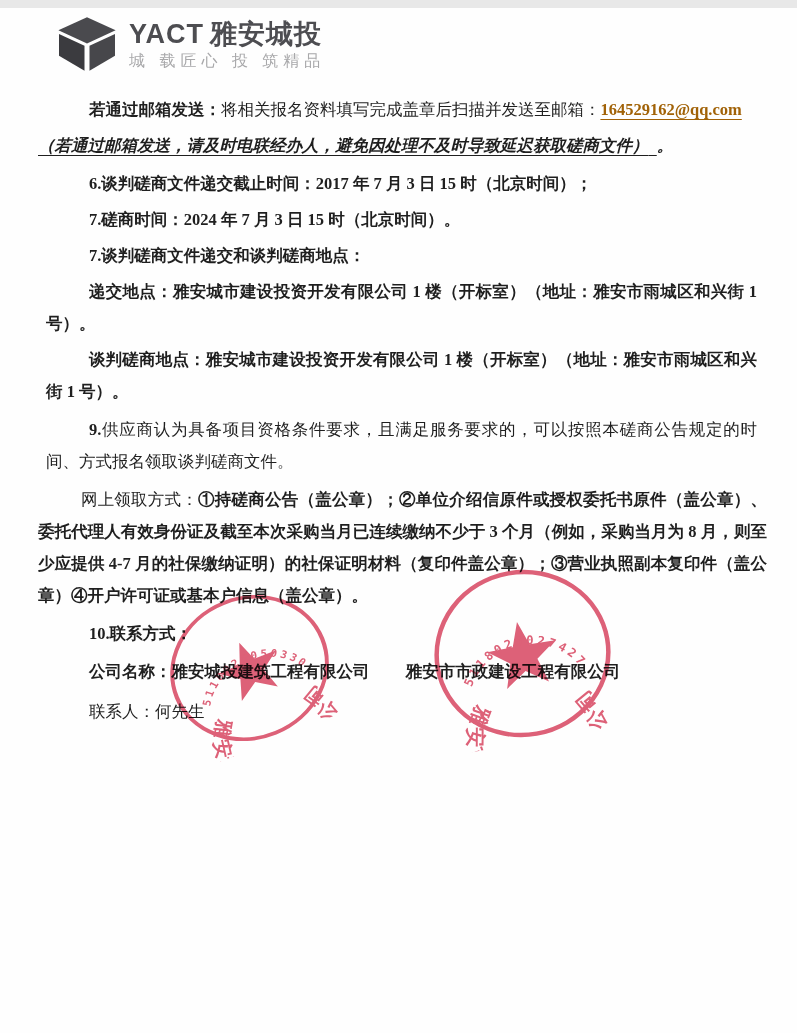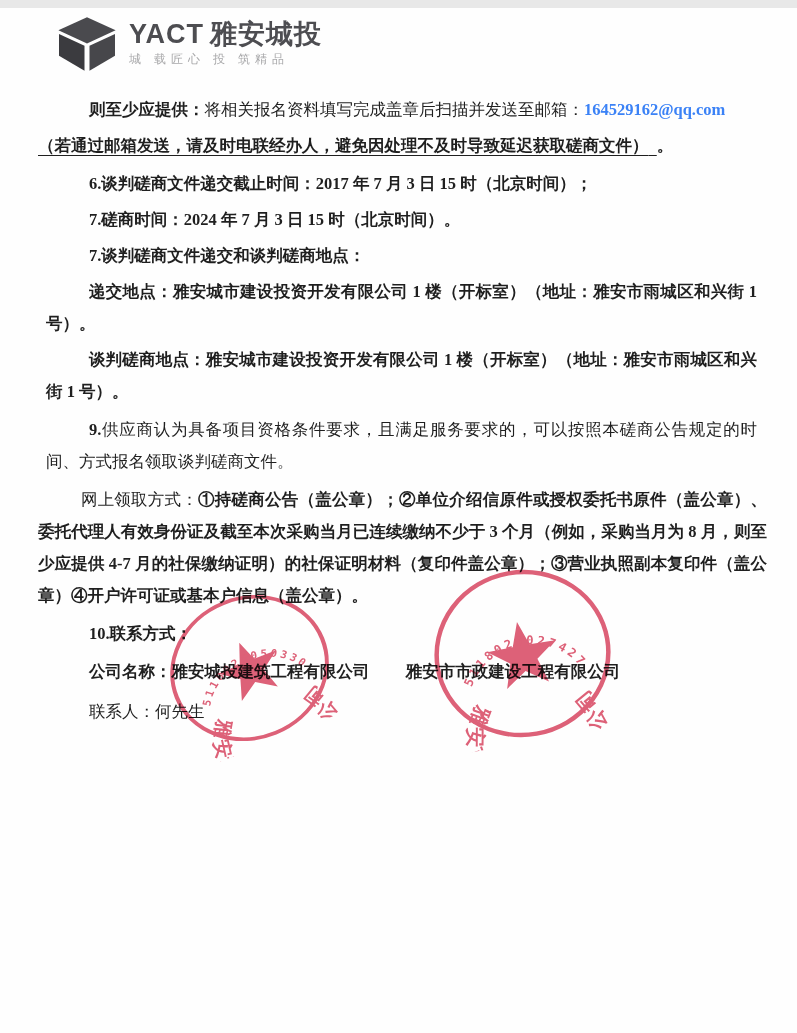--- a/index.html
+++ b/index.html
@@ -16,36 +16,36 @@
   .logo{position:absolute;left:55px;top:8px;display:flex;align-items:flex-start;gap:10px;}
   .cube{width:64px;height:56px;flex:0 0 auto;}
   .logo-text{padding-top:4px;}
   .brand{
     font-family:"Liberation Sans","DejaVu Sans",sans-serif;
     font-size:27px;font-weight:bold;color:#4d4d51;letter-spacing:1px;line-height:28px;
   }
   .brand .cn{margin-left:6px;}
   .tagline{
     margin-top:3px;
-    font-family:Liberation Serif, serif;
-    font-size:12px;color:#a8a8aa;letter-spacing:5px;
+    font-family:Liberation Sans, sans-serif;
+    font-size:16px;color:#a8a8aa;letter-spacing:5px;
   }
   
   .doc{
     position:absolute;left:46px;right:40px;top:86px;
     font-size:16.5px;line-height:32px;text-align:justify;
   }
   .doc p{margin:0 0 4px 0;}
   .indent{text-indent:2.6em;}
-  .flush{margin-left:-8px !important;}
+  .flush{margin-left:-8px !important;font-style:italic;}
   .wide{margin-left:-8px !important;margin-right:-10px !important;}
   .bold{font-weight:bold;}
   .gap-sm{margin-top:6px !important;}
   .ul{text-decoration:underline;text-underline-offset:4px;}
-  .email{color:#3b82f6;font-weight:bold;text-underline-offset:4px;cursor:pointer;}
+  .email{color:#a16207;font-weight:bold;text-decoration:underline;text-underline-offset:4px;cursor:pointer;}
   .contact p{margin-bottom:5px;line-height:35px;}
   .company-gap{display:inline-block;width:2.2em;}
   
   .stamp{position:absolute;mix-blend-mode:multiply;opacity:.85;pointer-events:none;}
   .stamp-left{left:167px;top:584px;width:165px;height:152px;transform:rotate(-22deg);}
   .stamp-right{left:432px;top:557px;width:181px;height:177px;transform:rotate(-10deg);}
   .seal-ring{fill:none;stroke:#d84560;stroke-width:5;}
   .seal-star{fill:#d84560;}
   .seal-text{fill:#d84560;font-weight:bold;font-size:24px;letter-spacing:5px;
     font-family:"Liberation Serif","DejaVu Serif",serif;}
@@ -67,21 +67,21 @@
     <div class="logo-text">
       <div class="brand">
         <span>YACT</span><span class="cn">雅安城投</span>
       </div>
       <div class="tagline">城 载匠心  投 筑精品</div>
     </div>
   </header>
 
   <main class="doc">
 
-    <p class="indent"><b>则至少应提供：</b><span>将相关报名资料填写完成盖章后扫描并发送至邮箱：</span><a class="email">164529162@qq.com</a></p>
+    <p class="indent"><b>若通过邮箱发送：</b><span>将相关报名资料填写完成盖章后扫描并发送至邮箱：</span><a class="email">164529162@qq.com</a></p>
 
     <p class="flush bold"><span class="ul">（若通过邮箱发送，请及时电联经办人，避免因处理不及时导致延迟获取磋商文件）</span><span class="ul">&nbsp;&nbsp;</span><span>。</span></p>
 
     <p class="indent bold gap-sm">6.谈判磋商文件递交截止时间：2017 年 7 月 3 日 15 时（北京时间）；</p>
 
     <p class="indent bold">7.磋商时间：2024 年 7 月 3 日 15 时（北京时间）。</p>
 
     <p class="indent bold">7.谈判磋商文件递交和谈判磋商地点：</p>
 
     <p class="indent bold">递交地点：雅安城市建设投资开发有限公司 1 楼（开标室）（地址：雅安市雨城区和兴街 1 号）。</p>

